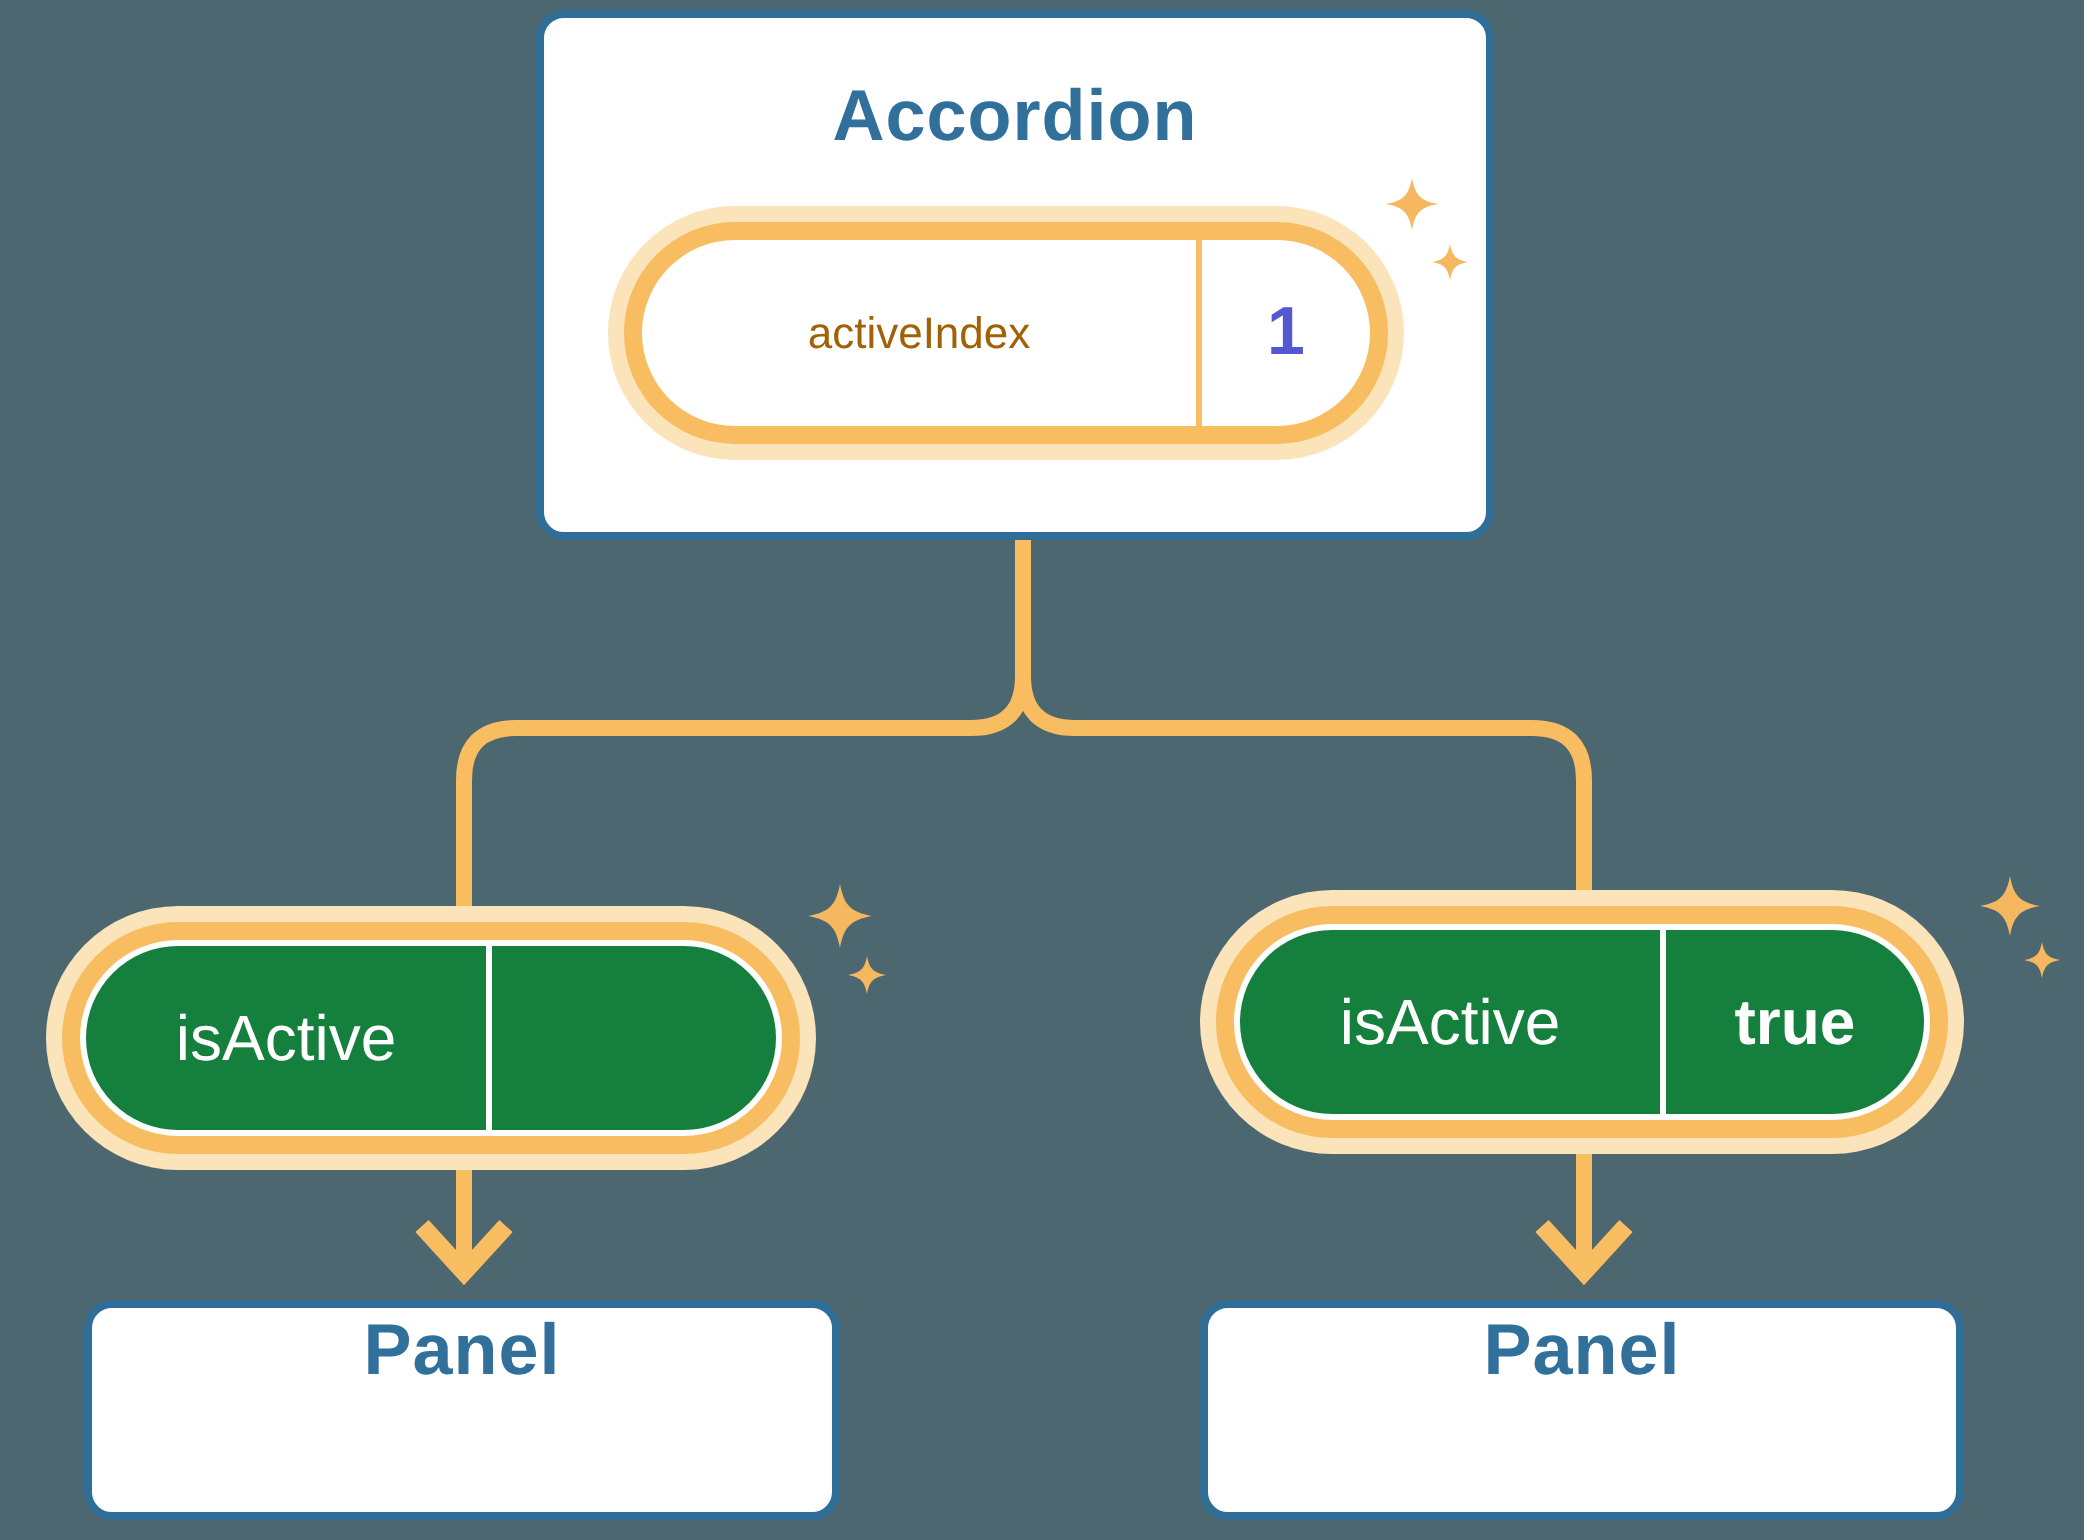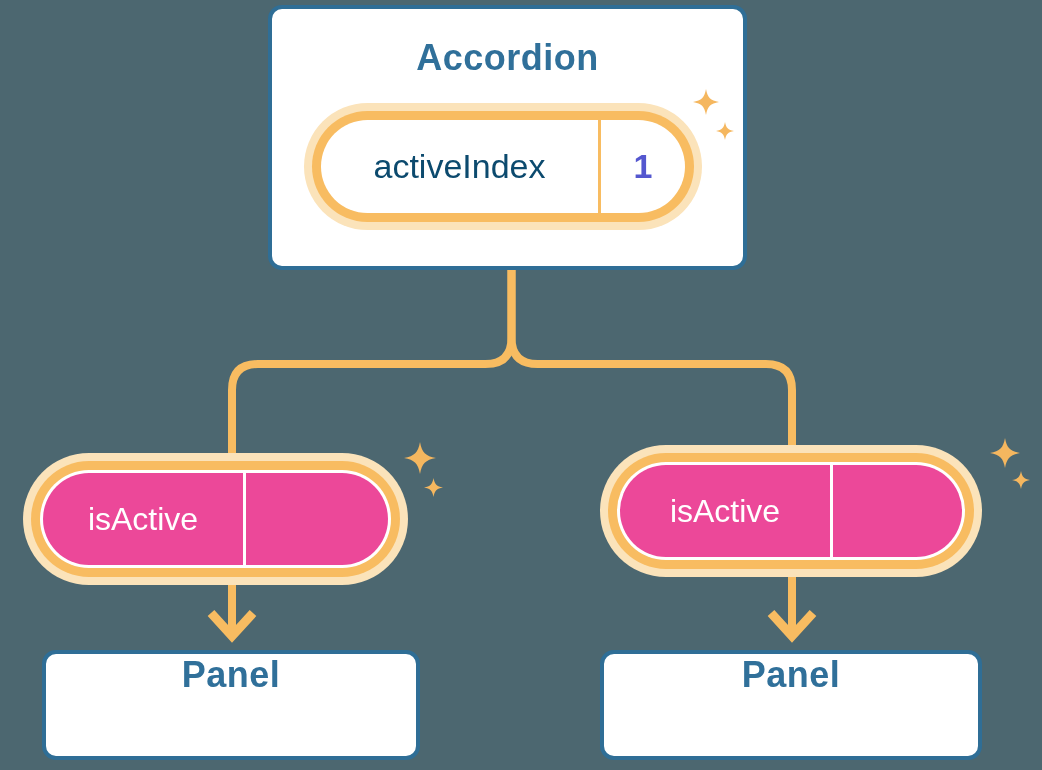--- a/index.html
+++ b/index.html
@@ -29,29 +29,29 @@
 
   
   .pill{position:absolute;z-index:2;box-sizing:border-box;border-radius:999px;background:#FBE3BA;padding:8px;}
   .pill .ring{width:100%;height:100%;box-sizing:border-box;border-radius:999px;background:#F8BC61;padding:9px;}
   .pill .inner{width:100%;height:100%;box-sizing:border-box;border-radius:999px;display:flex;overflow:hidden;}
 
   
   .state-pill{left:304px;top:103px;width:398px;height:127px;}
   .state-pill .inner{background:#ffffff;}
   .state-pill .cell{display:flex;align-items:center;justify-content:center;}
-  .state-pill .cell.label{flex:0 0 277px;color:#0c4a6e;font-size:34px;}
+  .state-pill .cell.label{flex:0 0 277px;color:#a16207;font-size:22px;}
   .state-pill .cell.value{flex:1;color:#5457CF;font-size:34px;font-weight:bold;}
   .state-pill .divider{flex:0 0 3px;background:#F8BC61;}
 
   
   .prop-pill .inner{background:#ffffff;padding:3px;}
   .prop-pill .fill{
     width:100%;height:100%;box-sizing:border-box;border-radius:999px;
-    background:#ec4899;display:flex;overflow:hidden;
+    background:#15803d;display:flex;overflow:hidden;
   }
   .prop-pill .cell{display:flex;align-items:center;justify-content:center;color:#fff;font-size:32px;}
   .prop-pill .divider{flex:0 0 3px;background:#ffffff;}
   .prop-pill .cell.value{flex:1;font-weight:bold;}
   .pill-left{left:23px;top:453px;width:385px;height:132px;}
   .pill-left .cell.label{flex:0 0 200px;}
   .pill-right{left:600px;top:445px;width:382px;height:132px;}
   .pill-right .cell.label{flex:0 0 210px;}
 
   
@@ -97,20 +97,21 @@
       </div>
     </div>
   </div>
 
   <div class="pill prop-pill pill-right">
     <div class="ring">
       <div class="inner">
         <div class="fill">
           <div class="cell label">isActive</div>
           <div class="divider"></div>
+          <div class="cell value">true</div>
         </div>
       </div>
     </div>
   </div>
 
   <div class="comp-box panel-box panel-left">
     <div class="comp-title">Panel</div>
   </div>
   <div class="comp-box panel-box panel-right">
     <div class="comp-title">Panel</div>

